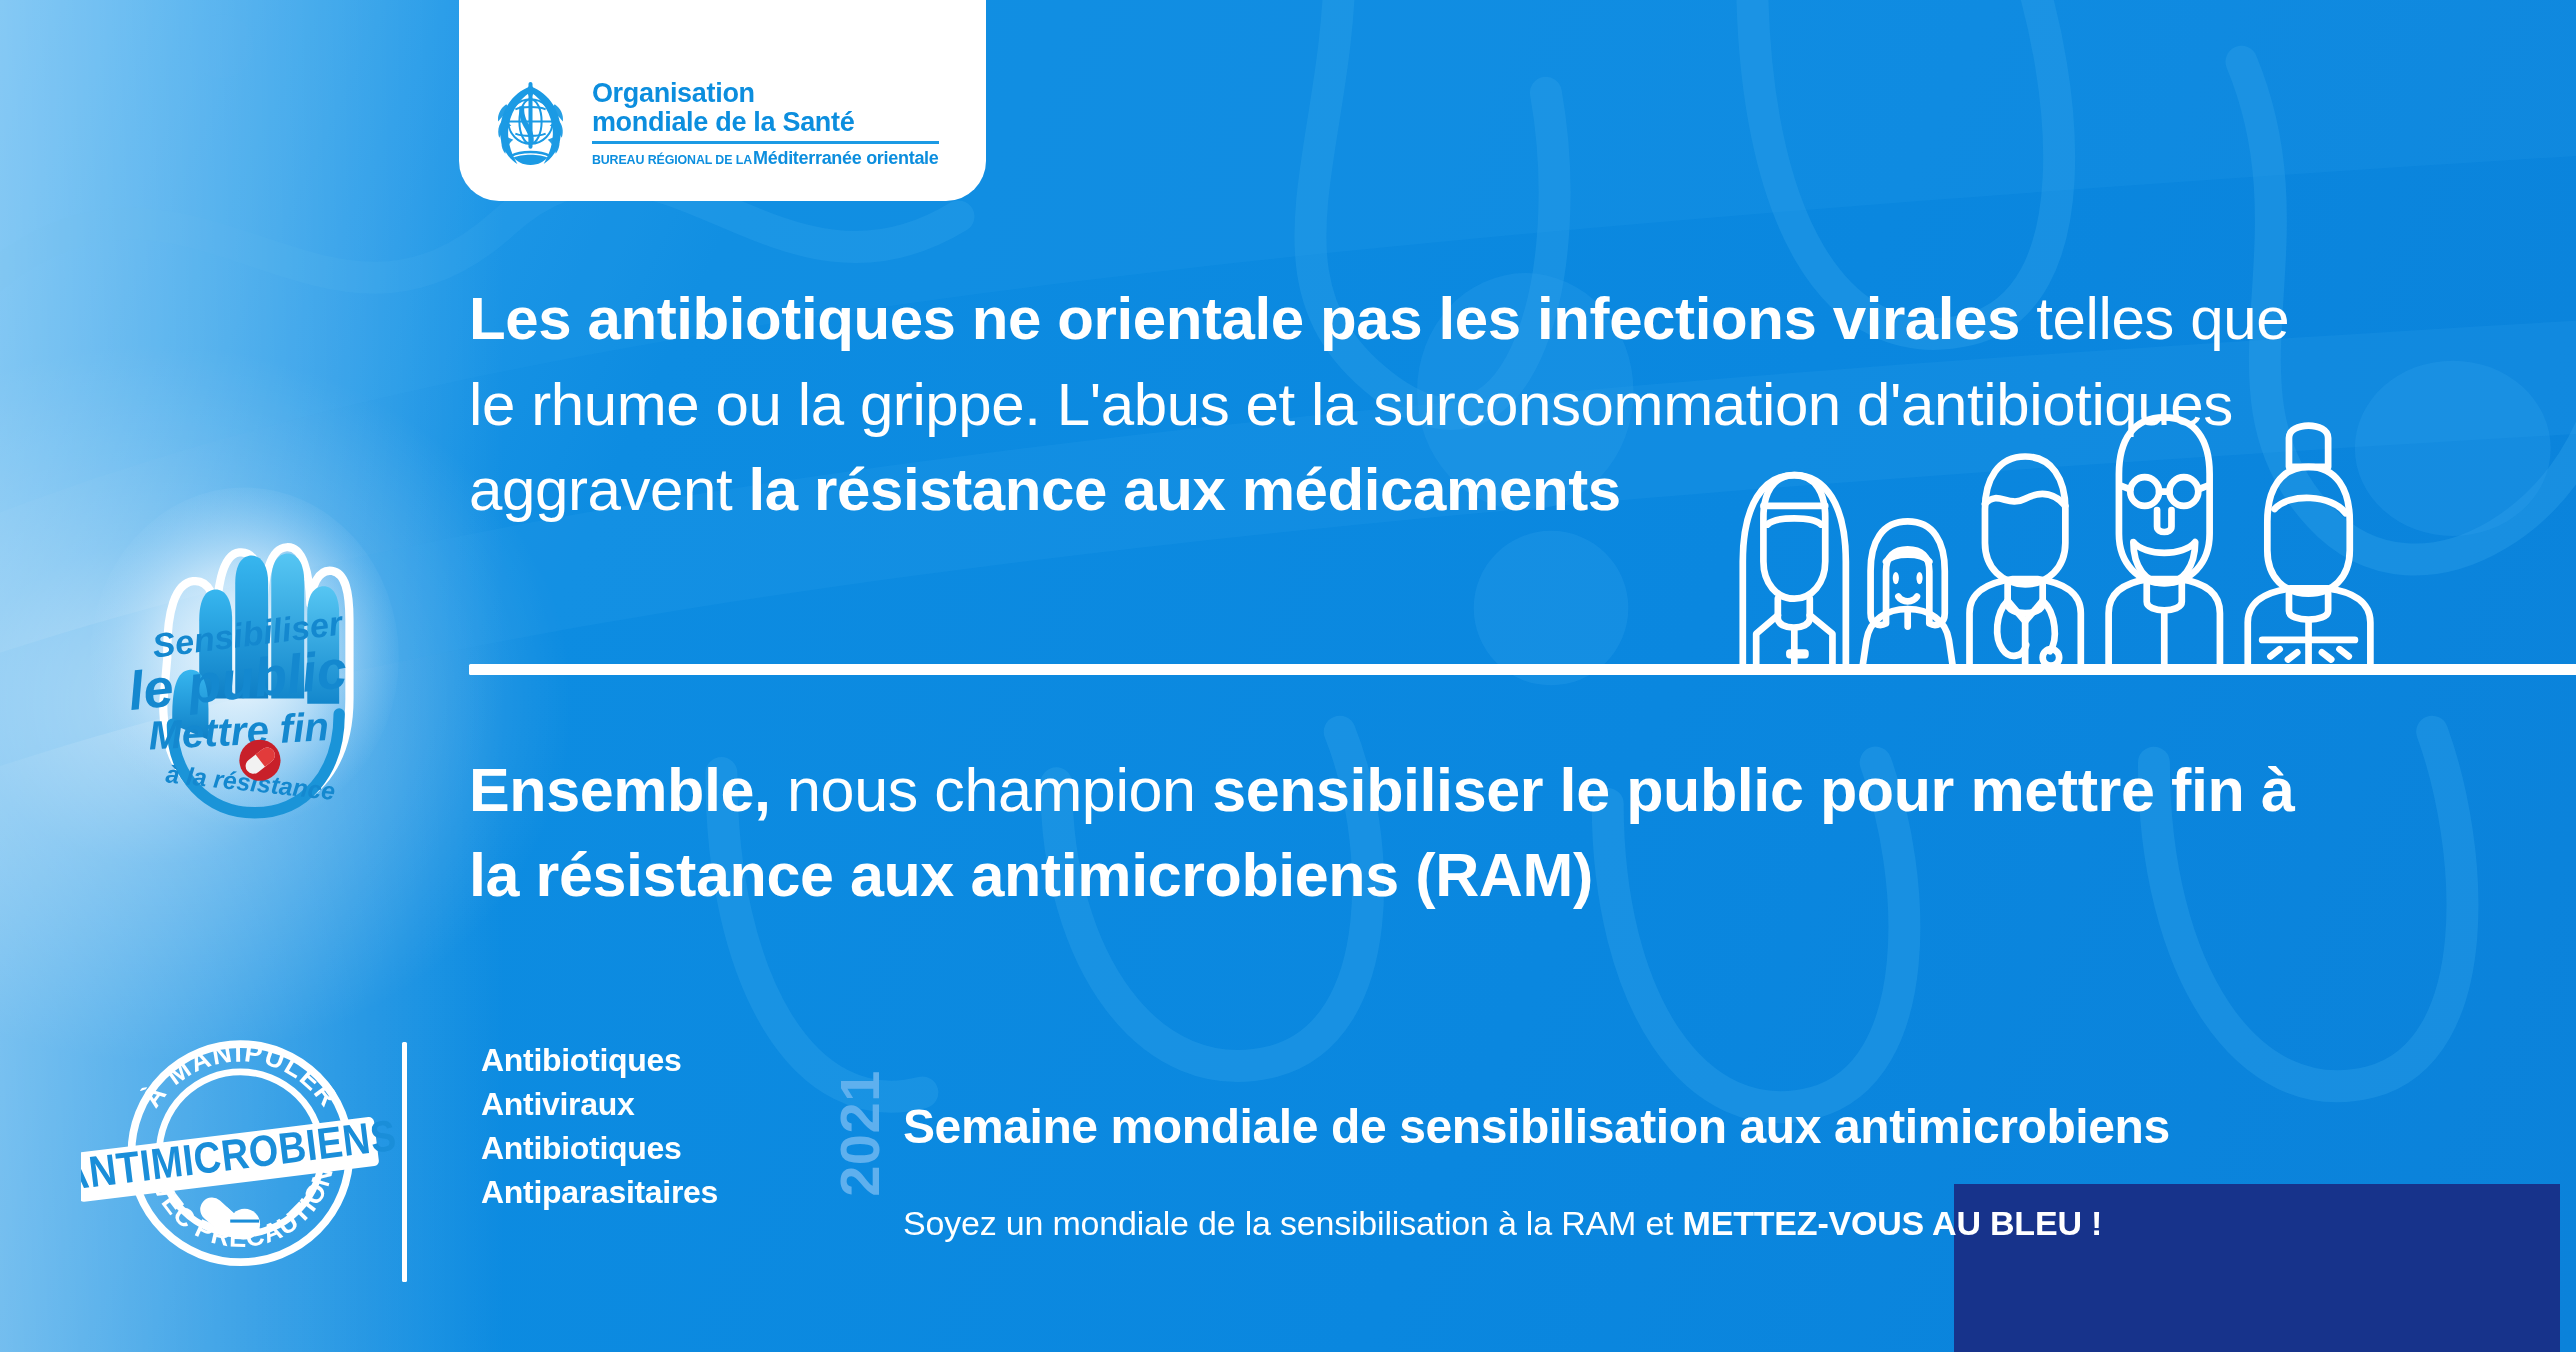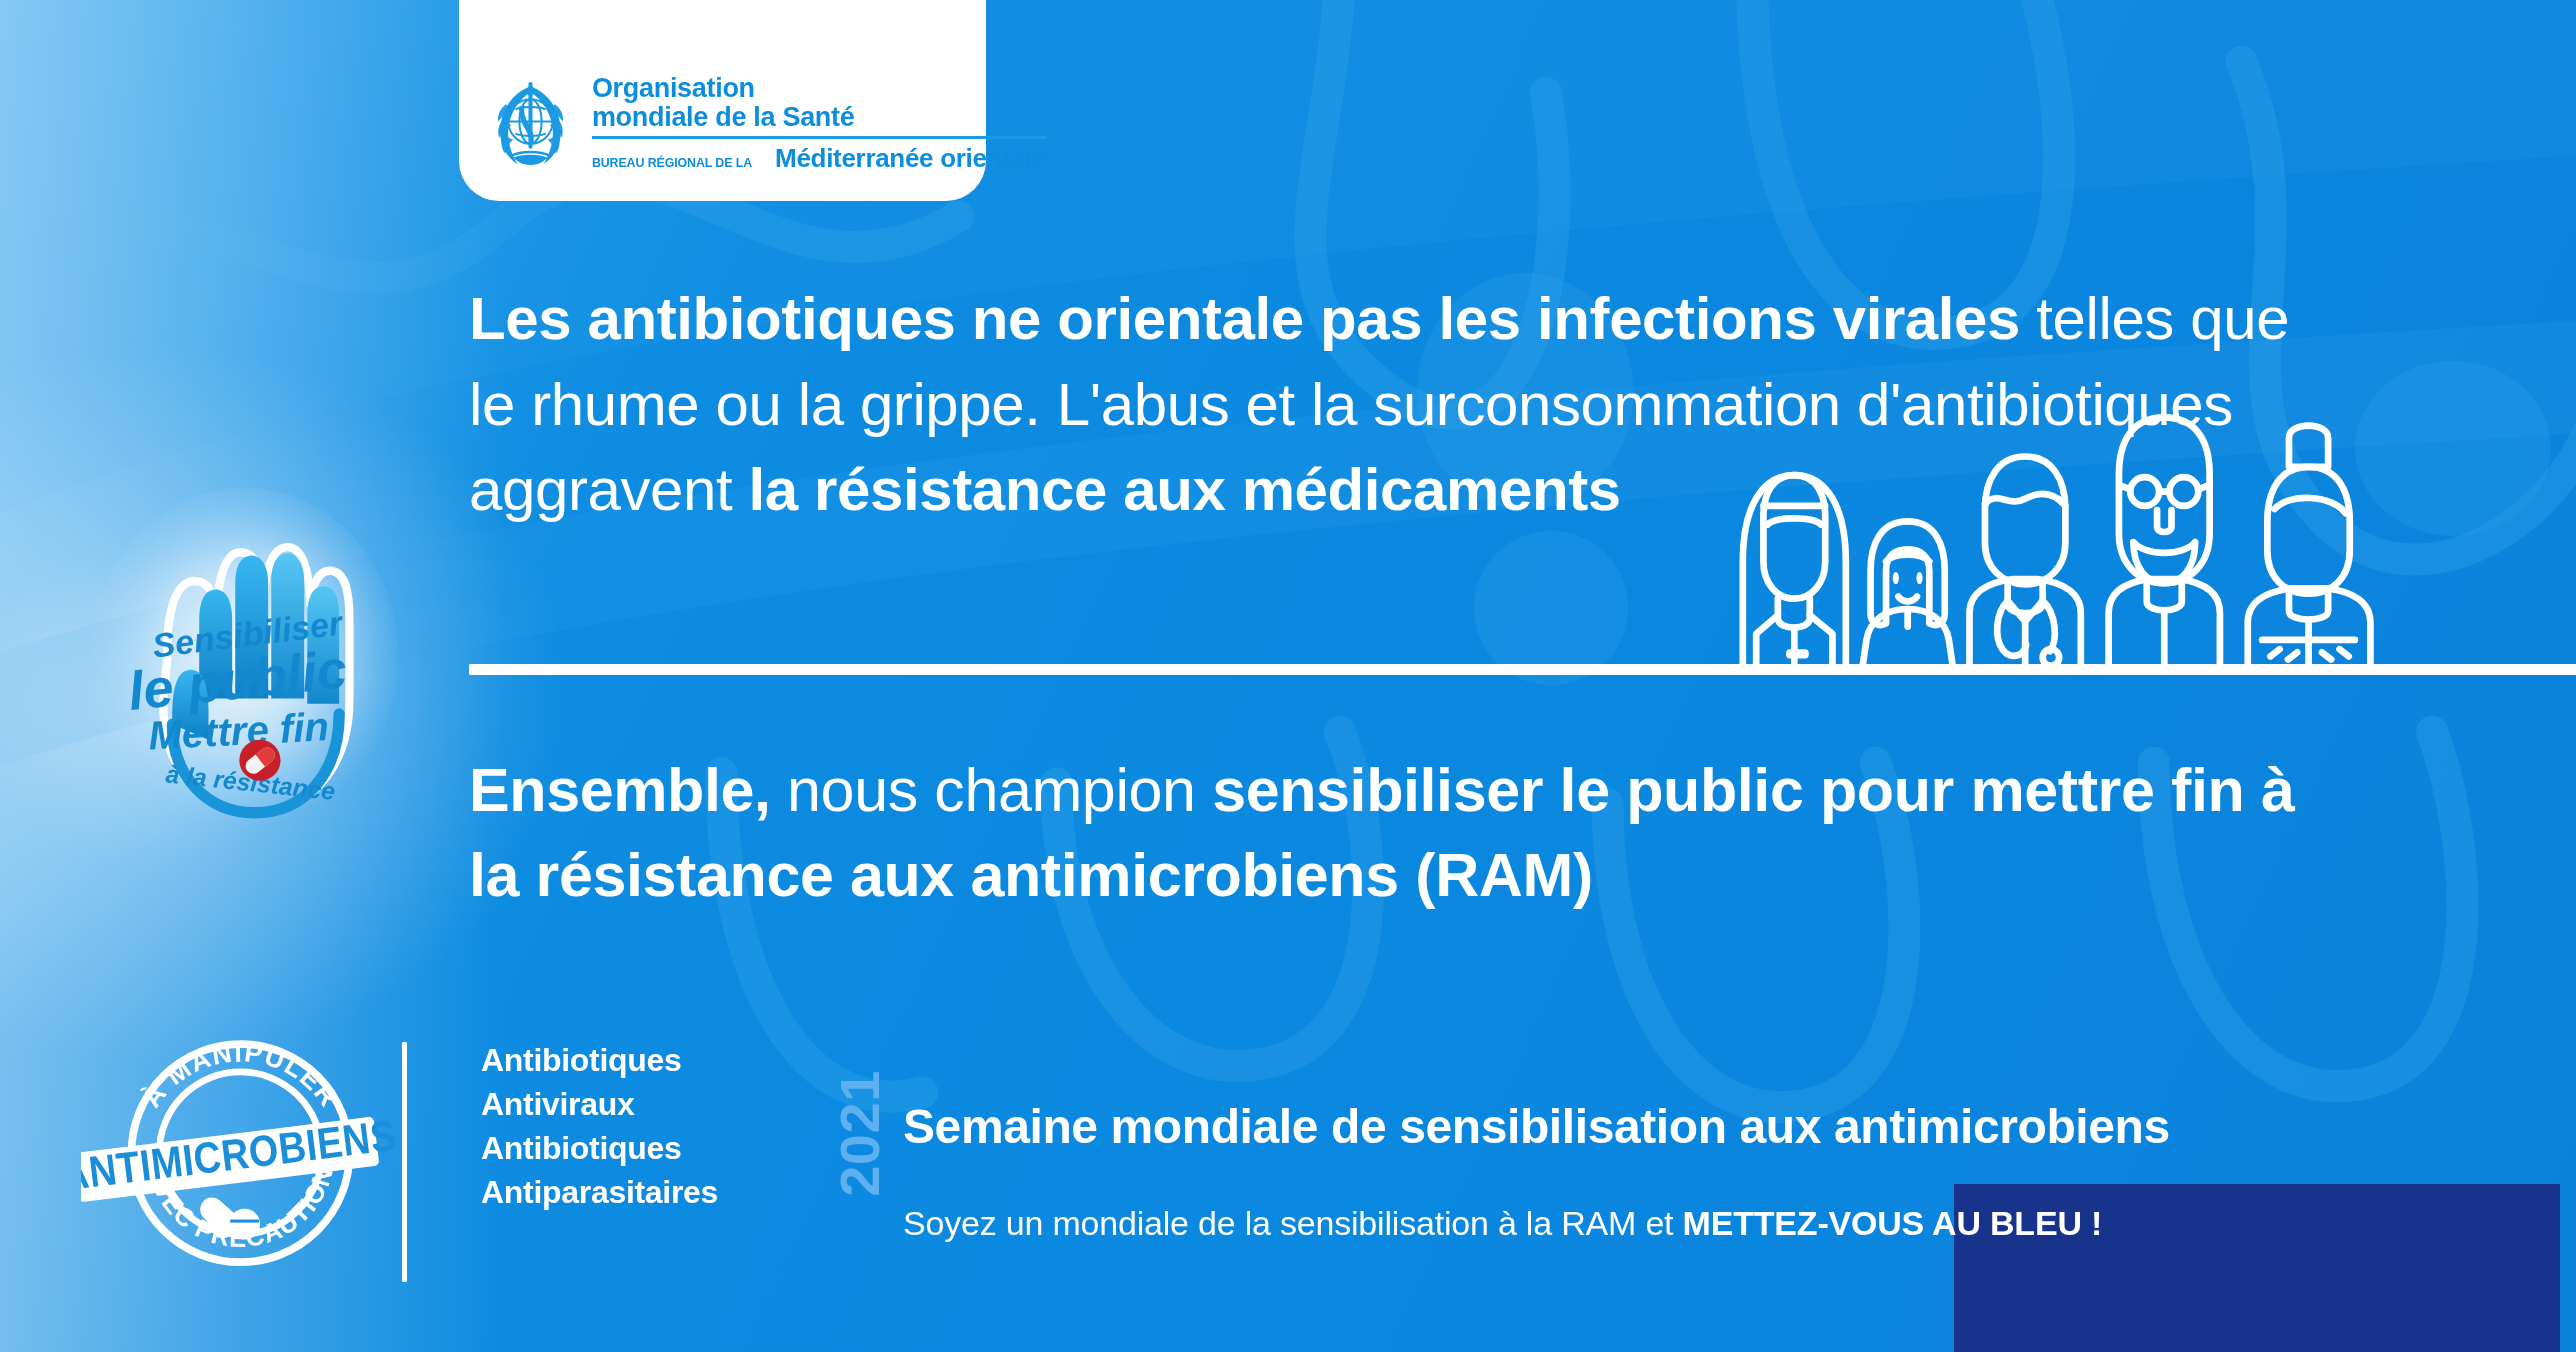--- a/index.html
+++ b/index.html
@@ -24,23 +24,23 @@
     position:absolute;left:459px;top:-20.6px;width:527px;height:222px;
     background:#fff;border-radius:0 0 40px 40px;
     display:flex;align-items:flex-end;padding:0 0 27px 20.6px;
   }
   .who-inner{display:flex;align-items:center;gap:11.3px;}
   .who-emblem{width:101px;height:101px;flex:none;}
   .who-txt{display:flex;flex-direction:column;}
   .who-l1,.who-l2{color:#0c8ede;font-weight:700;font-size:27px;line-height:1.07;
     letter-spacing:-0.3px;font-family:"Liberation Sans", sans-serif;}
   .who-rule{height:2.1px;background:#1b9ae4;margin:4.6px 0 4.1px 0;width:100%;}
-  .who-l3row{display:flex;align-items:baseline;gap:23px;}
+  .who-l3row{display:flex;align-items:baseline;gap:1px;}
   .who-pre{color:#0c8ede;font-weight:700;font-size:12.4px;letter-spacing:-0.1px;white-space:nowrap;}
-  .who-l3{color:#0c8ede;font-weight:700;font-size:26px;letter-spacing:-0.3px;white-space:nowrap;}
+  .who-l3{color:#0c8ede;font-weight:700;font-size:18px;letter-spacing:-0.3px;white-space:nowrap;}
 
   
   .headline{
     position:absolute;left:469px;top:276px;width:1834px;
     font-size:60px;line-height:1.425;font-weight:400;letter-spacing:-0.4px;
   }
   .headline b{font-weight:700;}
 
   
   .rule-main{position:absolute;left:469px;top:664px;width:2108px;height:11.3px;background:#fff;border-radius:1.5px;}

